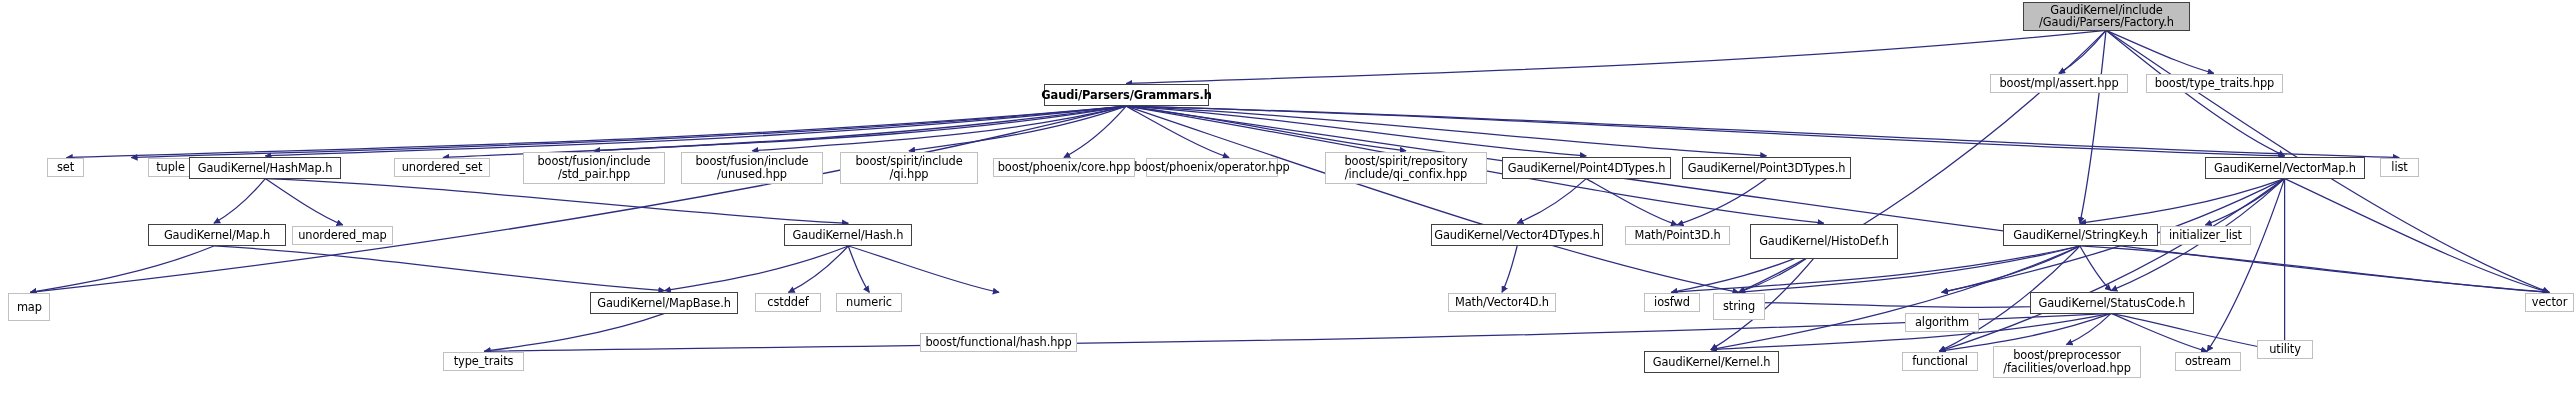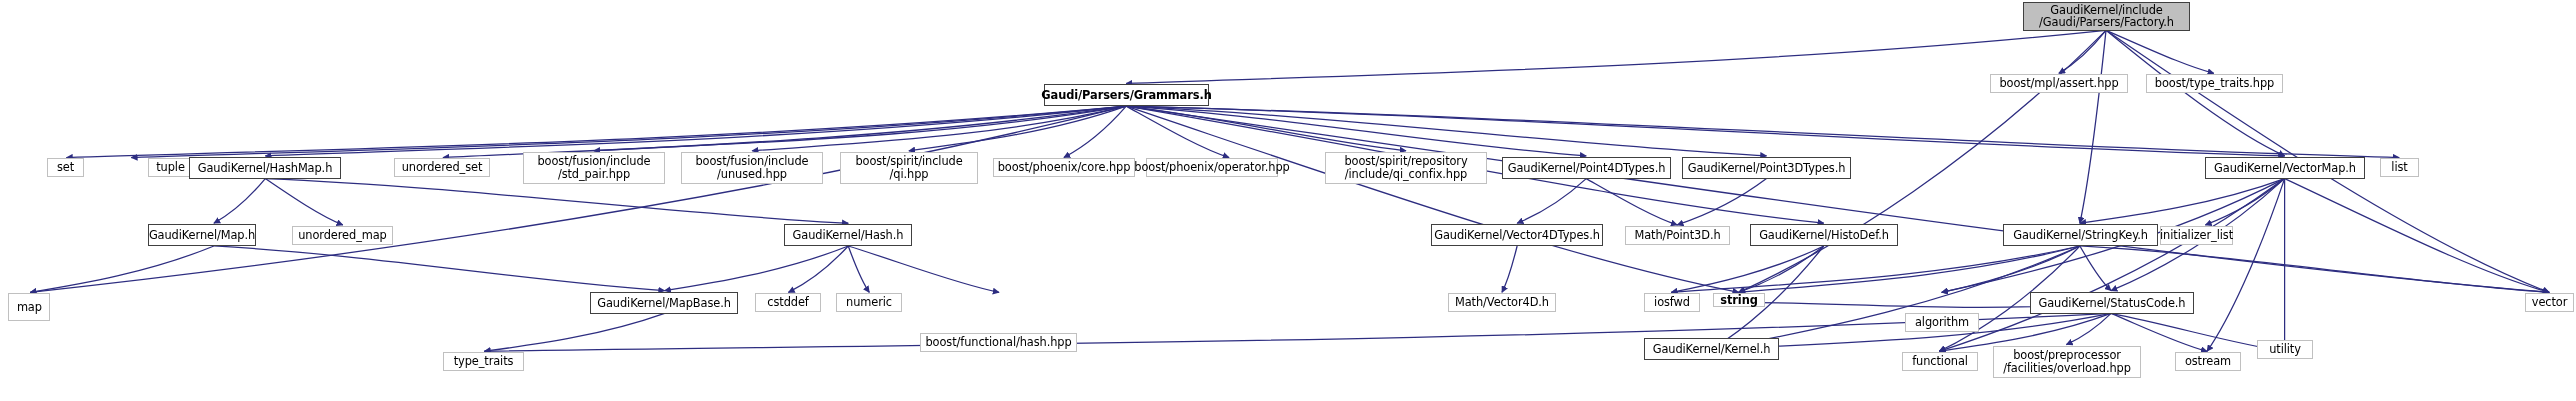--- a/index.html
+++ b/index.html
@@ -142,41 +142,41 @@
       <div class="node external" style="left: 840px; top: 152px; width: 138px; height: 32px;">boost/spirit/include
 /qi.hpp</div>
       <div class="node external" style="left: 993px; top: 158px; width: 142px; height: 18.5px;">boost/phoenix/core.hpp</div>
       <div class="node external" style="left: 1146px; top: 158px; width: 132px; height: 18.5px;">boost/phoenix/operator.hpp</div>
       <div class="node external" style="left: 1325px; top: 152px; width: 162px; height: 32px;">boost/spirit/repository
 /include/qi_confix.hpp</div>
       <div class="node internal" style="left: 1502px; top: 157px; width: 169px; height: 22px;">GaudiKernel/Point4DTypes.h</div>
       <div class="node internal" style="left: 1682px; top: 157px; width: 169px; height: 22px;">GaudiKernel/Point3DTypes.h</div>
       <div class="node internal" style="left: 2205px; top: 157px; width: 160px; height: 22px;">GaudiKernel/VectorMap.h</div>
       <div class="node external" style="left: 2380px; top: 158px; width: 39px; height: 18.5px;">list</div>
-      <div class="node internal" style="left: 148px; top: 224px; width: 108px; height: 22px;">GaudiKernel/Map.h</div>
+      <div class="node internal" style="left: 148px; top: 224px; width: 138px; height: 22px;">GaudiKernel/Map.h</div>
       <div class="node external" style="left: 292px; top: 226px; width: 101px; height: 18.5px;">unordered_map</div>
       <div class="node internal" style="left: 784px; top: 224px; width: 128px; height: 22px;">GaudiKernel/Hash.h</div>
       <div class="node internal" style="left: 1431px; top: 224px; width: 172px; height: 22px;">GaudiKernel/Vector4DTypes.h</div>
       <div class="node external" style="left: 1625px; top: 226px; width: 105px; height: 18.5px;">Math/Point3D.h</div>
-      <div class="node internal" style="left: 1750px; top: 224px; width: 148px; height: 22px;">GaudiKernel/HistoDef.h</div>
+      <div class="node internal" style="left: 1750px; top: 224px; width: 148px; height: 35px;">GaudiKernel/HistoDef.h</div>
       <div class="node internal" style="left: 2003px; top: 224px; width: 155px; height: 22px;">GaudiKernel/StringKey.h</div>
-      <div class="node external" style="left: 2160px; top: 226px; width: 73px; height: 18.5px;">initializer_list</div>
+      <div class="node external" style="left: 2160px; top: 226px; width: 91px; height: 18.5px;">initializer_list</div>
       <div class="node external" style="left: 8.4px; top: 293px; width: 42px; height: 28px;">map</div>
       <div class="node internal" style="left: 590px; top: 292px; width: 148px; height: 22px;">GaudiKernel/MapBase.h</div>
       <div class="node external" style="left: 755px; top: 293px; width: 66px; height: 18.5px;">cstddef</div>
       <div class="node external" style="left: 836px; top: 293px; width: 66px; height: 18.5px;">numeric</div>
       <div class="node external" style="left: 920px; top: 293px; width: 157px; height: 18.5px; margin-top: 40px;">boost/functional/hash.hpp</div>
       <div class="node external" style="left: 1448px; top: 293px; width: 108px; height: 18.5px;">Math/Vector4D.h</div>
       <div class="node external" style="left: 1644px; top: 293px; width: 56px; height: 18.5px;">iosfwd</div>
-      <div class="node external" style="left: 1713px; top: 293px; width: 52px; height: 14px; font-weight: bold;">string</div>
+      <div class="node external" style="left: 1713px; top: 293px; width: 52px; height: 27px;">string</div>
       <div class="node external" style="left: 1905px; top: 293px; width: 74px; height: 18.5px; margin-top: 20px;">algorithm</div>
       <div class="node internal" style="left: 2030px; top: 292px; width: 164px; height: 22px;">GaudiKernel/StatusCode.h</div>
       <div class="node external" style="left: 2525px; top: 293px; width: 49px; height: 18.5px;">vector</div>
       <div class="node external" style="left: 443px; top: 352px; width: 81px; height: 18.5px;">type_traits</div>
-      <div class="node internal" style="left: 1644px; top: 338px; width: 135px; height: 22px;">GaudiKernel/Kernel.h</div>
+      <div class="node internal" style="left: 1644px; top: 351px; width: 135px; height: 22px;">GaudiKernel/Kernel.h</div>
       <div class="node external" style="left: 1902px; top: 352px; width: 76px; height: 18.5px;">functional</div>
       <div class="node external" style="left: 1993px; top: 346px; width: 148px; height: 32px;">boost/preprocessor
 /facilities/overload.hpp</div>
       <div class="node external" style="left: 2175px; top: 352px; width: 66px; height: 18.5px;">ostream</div>
       <div class="node external" style="left: 2257px; top: 340px; width: 56px; height: 18.5px;">utility</div>
     </div>
 </div>
 
 
 </body></html>

